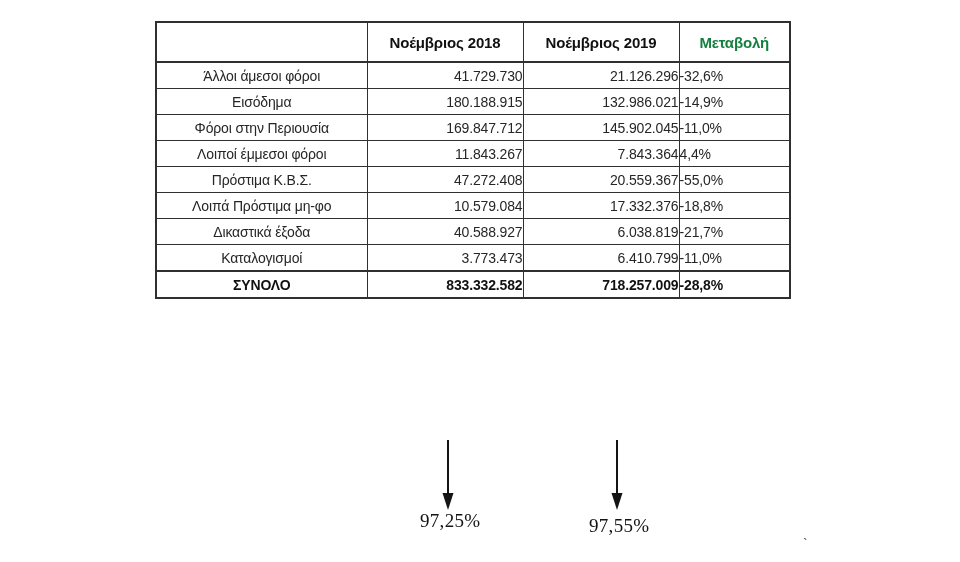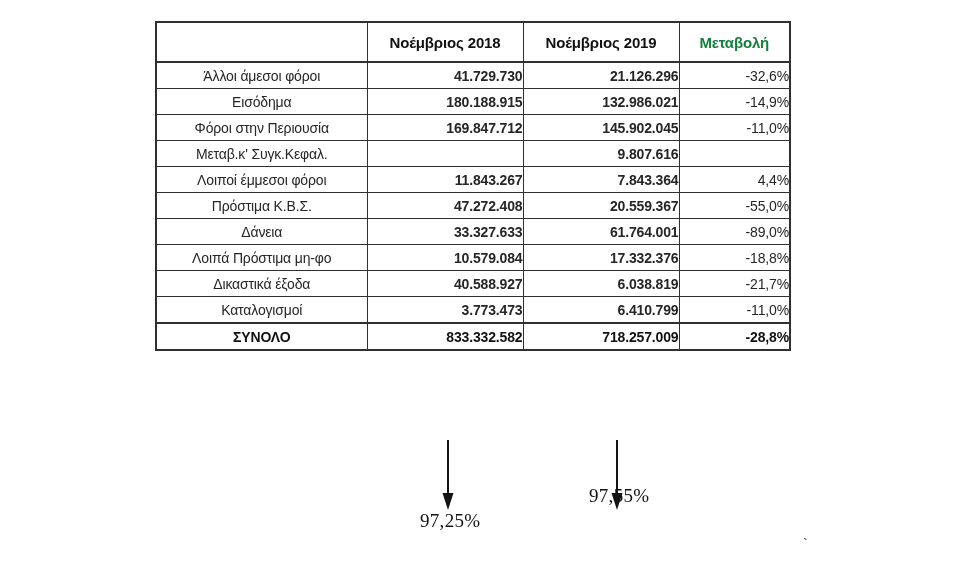--- a/index.html
+++ b/index.html
@@ -44,22 +44,22 @@
     text-align: center;
     border-bottom: 2px solid #303030;
   }
   table.revenue thead th.change-head {
     color: #15803d;
   }
   table.revenue tbody td {
     height: 25px;
   }
   td.c-label { text-align: center;  padding-left: 10px; }
-  td.c-num   { text-align: right; padding-right: 13px; font-weight: bold; }
-  td.c-chg   { text-align: right; padding-right: 15px; }
+  td.c-num   { text-align: right; padding-right: 13px; }
+  td.c-chg   { text-align: left; padding-right: 15px; }
   tr.total-row td {
     font-weight: bold;
     color: #111111;
     border-top: 2px solid #303030;
     height: 26px;
   }
   tr.total-row td.c-label {
     padding-left: 0;
   }
   .arrow-svg {
@@ -115,42 +115,30 @@
         <td class="c-num">132.986.021</td>
         <td class="c-chg">-14,9%</td>
       </tr>
       <tr>
         <td class="c-label">Φόροι στην Περιουσία</td>
         <td class="c-num">169.847.712</td>
         <td class="c-num">145.902.045</td>
         <td class="c-chg">-11,0%</td>
       </tr>
       <tr>
-        <td class="c-label">Μεταβ.κ' Συγκ.Κεφαλ.</td>
-        <td class="c-num"></td>
-        <td class="c-num">9.807.616</td>
-        <td class="c-chg"></td>
-      </tr>
-      <tr>
         <td class="c-label">Λοιποί έμμεσοι φόροι</td>
         <td class="c-num">11.843.267</td>
         <td class="c-num">7.843.364</td>
         <td class="c-chg">4,4%</td>
       </tr>
       <tr>
         <td class="c-label">Πρόστιμα Κ.Β.Σ.</td>
         <td class="c-num">47.272.408</td>
         <td class="c-num">20.559.367</td>
         <td class="c-chg">-55,0%</td>
-      </tr>
-      <tr>
-        <td class="c-label">Δάνεια</td>
-        <td class="c-num">33.327.633</td>
-        <td class="c-num">61.764.001</td>
-        <td class="c-chg">-89,0%</td>
       </tr>
       <tr>
         <td class="c-label">Λοιπά Πρόστιμα μη-φο</td>
         <td class="c-num">10.579.084</td>
         <td class="c-num">17.332.376</td>
         <td class="c-chg">-18,8%</td>
       </tr>
       <tr>
         <td class="c-label">Δικαστικά έξοδα</td>
         <td class="c-num">40.588.927</td>
@@ -177,17 +165,17 @@
     <polygon points="7,70 1.5,53 12.5,53" fill="#141414"></polygon>
   </svg>
 
   <svg class="arrow-svg" style="left:610px; top:440px;" viewBox="0 0 14 70">
     <line x1="7" y1="0" x2="7" y2="55" stroke="#141414" stroke-width="2"></line>
     <polygon points="7,70 1.5,53 12.5,53" fill="#141414"></polygon>
   </svg>
 
   <div class="pct-label" style="left:420px; top:510px;">97,25%</div>
 
-  <div class="pct-label" style="left:589px; top:485px;">97,55%</div>
+  <div class="pct-label" style="left:589px; top:515px;">97,55%</div>
 
   <div class="stray-mark">`</div>
 
 </div>
 
 </body></html>

